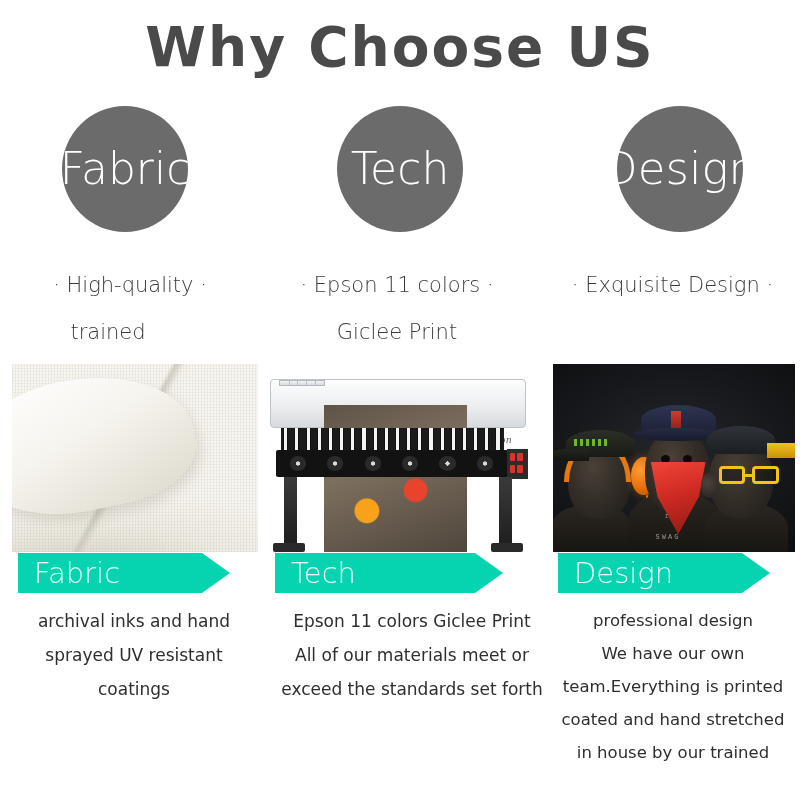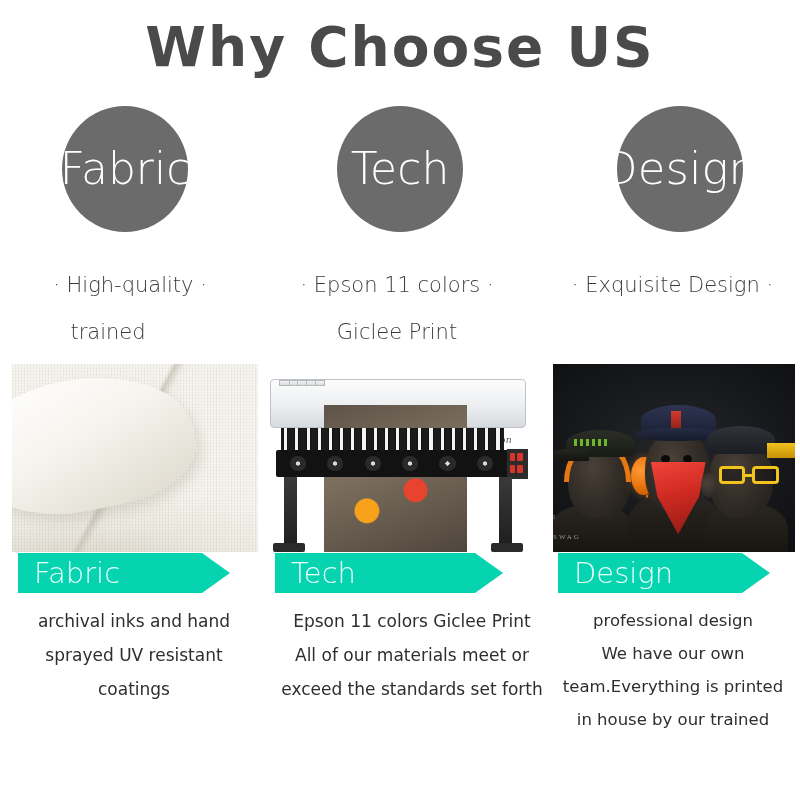--- a/index.html
+++ b/index.html
@@ -243,22 +243,22 @@
     position:absolute; top:0; width:44%; height:100%;
     border:3px solid #f2c31c; border-radius:4px;
     background: rgba(20,20,20,.55);
   }
   .mk3 .glasses i:first-child { left:0; }
   .mk3 .glasses i:last-child { right:0; }
   .mk3 .glasses::after {
     content:""; position:absolute; left:44%; top:42%; width:12%; height:3px; background:#f2c31c;
   }
   .mk-txt {
-    position:absolute; left:0; right:12px; 
-    color:#9a968e; font-family:Liberation Serif, serif;
+    position:absolute; left:0; right:12px; text-align:center;
+    color:#9a968e; font-family:Liberation Mono, monospace;
     font-size:6px; letter-spacing:3px;
   }
   .mk-t1 { bottom:17%; }
   .mk-t2 { bottom:6%; font-size:7px; letter-spacing:2px; }
 
   
   .banners { position:absolute; top:553px; left:0; width:800px; height:44px; }
   .banner {
     position:absolute; top:0; height:40px;
     background: #06d3b0;
@@ -447,17 +447,18 @@
     </div>
     <div class="desc d2">
       <div class="dline">Epson 11 colors  Giclee Print</div>
       <div class="dline">All of our materials meet or</div>
       <div class="dline">exceed the standards set forth</div>
     </div>
     <div class="desc d3">
       <div class="dline">professional design</div>
       <div class="dline">We have our own</div>
       <div class="dline">team.Everything is printed</div>
+      <div class="dline">coated and hand stretched</div>
       <div class="dline">in house by our trained</div>
     </div>
   </div>
 
 </div>
 
 </body></html>

